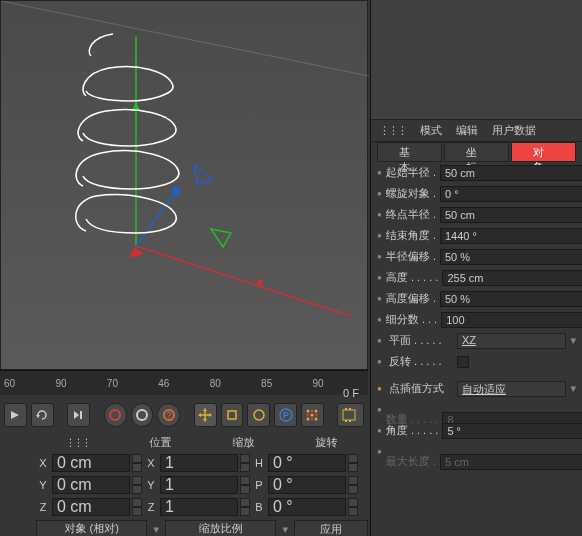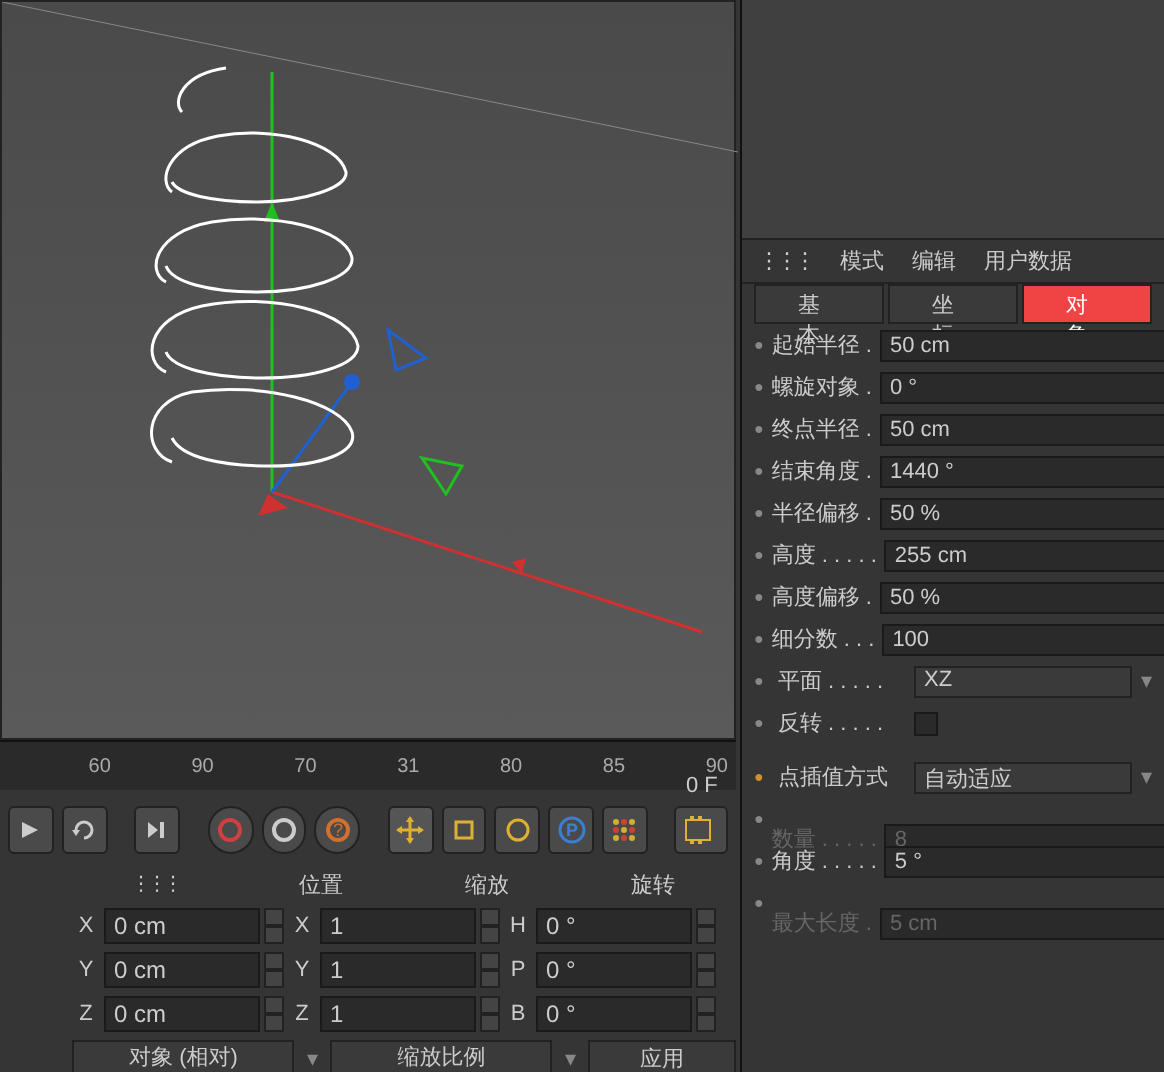--- a/index.html
+++ b/index.html
@@ -1,54 +1,54 @@
 <!DOCTYPE html>
 <html><head>
 <meta charset="utf-8">
 <style>
 * { margin: 0; padding: 0; box-sizing: border-box; font-family: Arial, sans-serif; }
 body { background: #353535; color: #bbb; font-size: 11px; width: 582px; height: 536px; overflow: hidden; position: relative; }
 
 .viewport { position: absolute; left: 0; top: 0; width: 368px; height: 370px; background: linear-gradient(180deg, #4a4a4a 0%, #5a5a5a 100%); border: 1px solid #222; }
 
 .timeline { position: absolute; left: 0; top: 370px; width: 368px; height: 25px; background: #2a2a2a; border-top: 1px solid #111; display: flex; align-items: center; padding: 0 4px; }
-.tick { flex: 1; text-align: right; color: #aaa; font-size: 10px; }
+.tick { flex: 1; text-align: left; color: #aaa; font-size: 10px; }
 
 .frameinfo { position: absolute; left: 295px; top: 387px; color: #ccc; font-size: 11px; padding-left: 48px; }
 
 .toolbar { position: absolute; left: 0; top: 398px; width: 368px; height: 34px; background: #353535; display: flex; align-items: center; gap: 4px; padding: 0 4px; }
 .tbtn { width: 24px; height: 24px; background: #4a4a4a; border: 1px solid #222; border-radius: 3px; display: flex; align-items: center; justify-content: center; cursor: pointer; }
 .tbtn.round { border-radius: 12px; }
 .sep { width: 6px; }
 
 .coordpanel { position: absolute; left: 36px; top: 432px; width: 332px; background: #353535; }
 .coordheader { display: flex; height: 20px; align-items: center; }
 .coordheader span { flex: 1; text-align: center; color: #ccc; }
 .coordrow { display: flex; height: 22px; align-items: center; gap: 2px; }
 .coordlbl { width: 14px; text-align: center; color: #ccc; }
-.coordinput { width: 78px; height: 18px; background: #2a2a2a; border: 1px solid #1a1a1a; color: #ccc; padding: 0 4px; font-size: 12px; }
+.coordinput { width: 78px; height: 18px; background: #2a2a2a; border: 1px solid #1a1a1a; color: #ccc; padding: 0 4px; font-size: 16px; }
 .spinner { width: 10px; height: 18px; display: flex; flex-direction: column; }
 .spinner div { flex: 1; background: #444; border: 1px solid #222; }
 .coordselect { height: 18px; background: #3a3a3a; border: 1px solid #222; color: #ccc; font-size: 11px; flex: 1; padding: 0 4px; text-align: center; }
 .applybtn { height: 18px; background: #3a3a3a; border: 1px solid #222; color: #ccc; font-size: 11px; width: 74px; cursor: pointer; }
 
 .rightpanel { position: absolute; left: 370px; top: 0; width: 212px; height: 536px; background: #353535; border-left: 1px solid #111; }
 .empty { height: 120px; background: #404040; border-bottom: 1px solid #222; }
 .menubar { height: 22px; background: #353535; display: flex; align-items: center; gap: 14px; padding: 0 8px; border-bottom: 1px solid #222; }
 .menubar span { color: #ccc; font-size: 11px; cursor: pointer; }
 .objtitle { height: 22px; display: flex; align-items: center; gap: 6px; padding: 0 8px; color: #ccc; }
 .tabs { height: 20px; display: flex; gap: 2px; padding: 0 6px; }
 .tab { padding: 2px 21px; background: #3a3a3a; border: 1px solid #222; color: #ccc; font-size: 11px; cursor: pointer; }
 .tab.active { background: #ef4444; color: #fff; }
 .section { padding: 2px 8px; background: #3f3f3f; color: #ddd; font-size: 11px; height: 18px; display: flex; align-items: center; border-top: 1px solid #222; border-bottom: 1px solid #222; }
 .proprow { display: flex; align-items: center; height: 21px; padding: 0 6px; gap: 4px; }
 .bullet { color: #888; font-size: 8px; width: 8px; }
 .plabel { width: 64px; color: #ccc; font-size: 11px; white-space: nowrap; }
 .pinput { flex: 1; height: 16px; background: #2a2a2a; border: 1px solid #1a1a1a; color: #ccc; padding: 0 4px; font-size: 11px; }
-.pselect { flex: 1; height: 16px; background: #3a3a3a; border: 1px solid #222; color: #ccc; font-size: 11px; padding: 0 4px; }
+.pselect { flex: 1; height: 16px; background: #3a3a3a; border: 1px solid #222; color: #ccc; font-size: 11px; padding: 0 4px; text-decoration: underline; }
 .pcheck { width: 12px; height: 12px; background: #2a2a2a; border: 1px solid #1a1a1a; }
 .disabled .plabel, .disabled .pinput { color: #666; margin-top: 20px; }
 .grip { color: #666; font-size: 10px; letter-spacing: -2px; }
 </style>
 </head>
 <body>
 
 <div class="viewport">
 <svg width="368" height="370" style="position:absolute">
   <line x1="0" y1="0" x2="368" y2="75" stroke="#888" stroke-width="0.5"></line>
@@ -66,21 +66,21 @@
            M 82 140 C 72 135 76 115 105 110 C 135 105 172 113 175 128 C 176 138 152 145 128 145 C 103 145 85 140 82 132
            M 85 95 C 78 90 82 72 108 67 C 135 62 168 70 172 85 C 173 93 150 100 128 100 C 105 100 88 96 85 90
            M 90 55 C 85 50 90 36 112 33" fill="none" stroke="#fff" stroke-width="1.5"></path>
 </svg>
 </div>
 
 <div class="timeline">
   <span class="tick">60</span>
   <span class="tick">90</span>
   <span class="tick">70</span>
-  <span class="tick">31</span>
+  <span class="tick">46</span>
   <span class="tick">80</span>
   <span class="tick">85</span>
   <span class="tick">90</span>
 </div>
 <div class="frameinfo">0 F</div>
 
 <div class="toolbar">
   <div class="tbtn">
       <svg width="10" height="10">
         <polygon points="1,1 9,5 1,9" fill="#ccc"></polygon>

